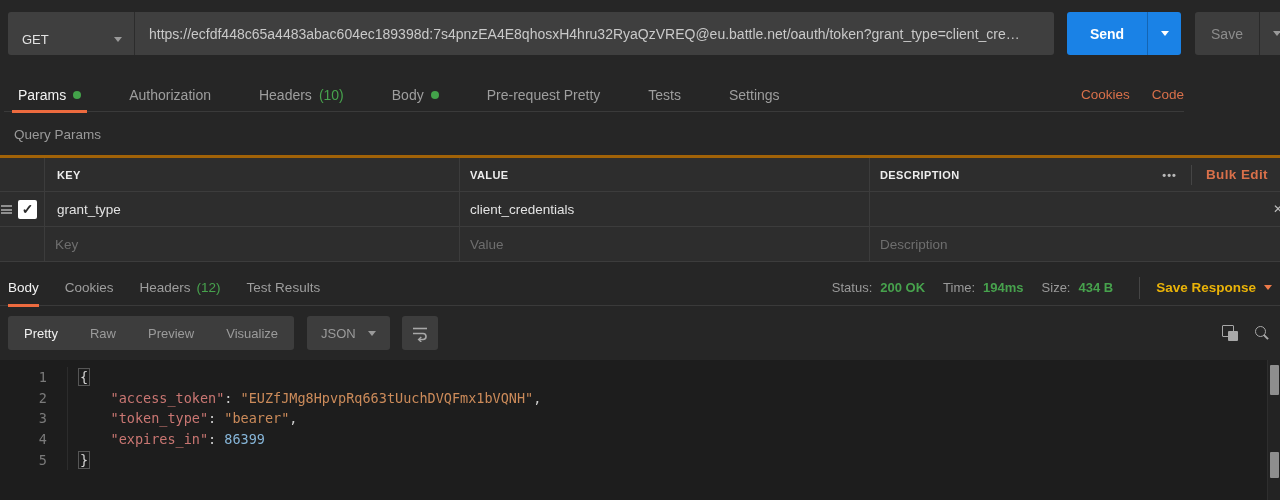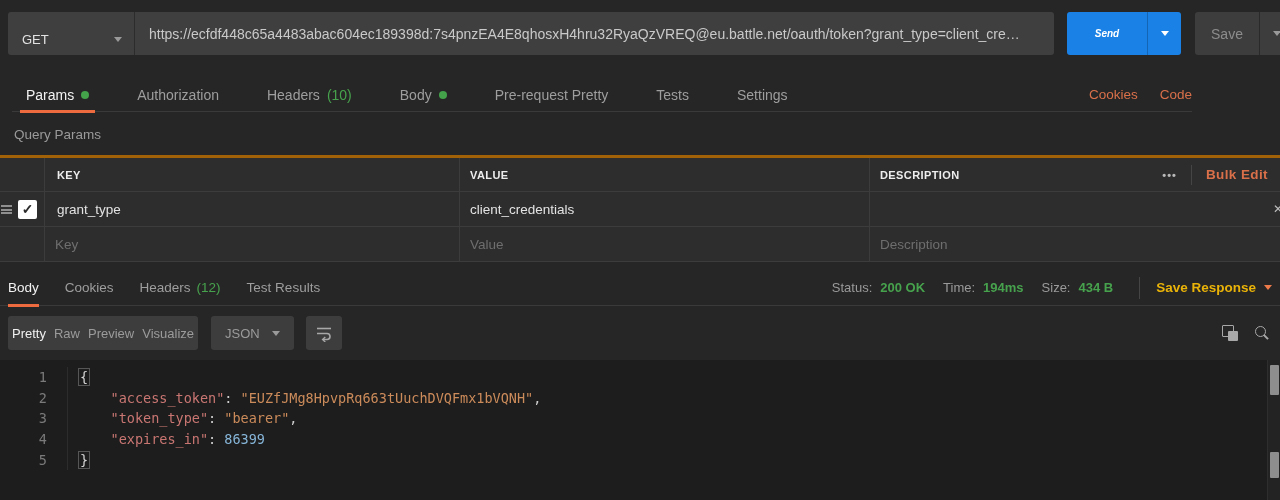--- a/index.html
+++ b/index.html
@@ -20,41 +20,41 @@
   }
   .method-select .label { font-size:13px; color:#e2e2e2; flex:1; }
   .caret { width:0; height:0; border-left:4px solid transparent; border-right:4px solid transparent; border-top:5px solid #9a9a9a; }
   .url-field {
     width:919px; background:#3f3f3f; border:none; outline:none; border-radius:0 3px 3px 0;
     color:#c9c9c9; font-size:14px; padding:0 14px; font-family:"Liberation Sans", sans-serif;
     text-overflow:ellipsis; white-space:nowrap; overflow:hidden;
   }
   .send-split { display:flex; margin-left:13px; border-radius:3px; overflow:hidden; }
   .send-main {
-    width:80px; background:#1a82e6; color:#ffffff; font-size:10px; font-weight:bold;
-    display:flex; align-items:center; justify-content:center; cursor:pointer; border:none;font-style:italic;
+    width:80px; background:#1a82e6; color:#ffffff; font-size:14px; font-weight:bold;
+    display:flex; align-items:center; justify-content:center; cursor:pointer; border:none;
   }
   .send-caret {
     width:34px; background:#1a82e6; border-left:1px solid rgba(0,0,0,0.22);
     display:flex; align-items:center; justify-content:center; cursor:pointer;
   }
   .send-caret .caret { border-top-color:#ffffff; }
   .save-split { display:flex; margin-left:14px; border-radius:3px; overflow:hidden; }
   .save-main {
     width:64px; background:#3d3d3d; color:#8c8c8c; font-size:14px;
     display:flex; align-items:center; justify-content:center; cursor:pointer; border:none;
   }
   .save-caret {
     width:34px; background:#3d3d3d; border-left:1px solid rgba(0,0,0,0.3);
     display:flex; align-items:center; justify-content:center; cursor:pointer;
   }
 
   
   .req-tabs {
-    position:absolute; top:78px; left:12px; width:1180px; height:34px;
+    position:absolute; top:78px; left:4px; width:1180px; height:34px;
     border-bottom:1px solid #3a3a3a; display:flex; align-items:center;
   }
   .req-tabs .tab {
     position:relative; height:34px; display:flex; align-items:center; gap:7px;
     padding:0 6px; margin-right:36px; font-size:14px; color:#9e9e9e; cursor:pointer; white-space:nowrap;
   }
   .req-tabs .tab:first-child { margin-left:8px; }
   .req-tabs .tab.active { color:#f2f2f2; }
   .req-tabs .tab.active::after {
     content:""; position:absolute; left:0; right:0; bottom:-1px; height:3px; background:#ed6b3f;
@@ -111,21 +111,21 @@
   .meta-label { color:#9a9a9a; }
   .meta-value { color:#47a24d; margin-right:10px;font-weight:bold; }
   .meta-divider { width:1px; height:22px; background:#454545; margin:0 8px; }
   .save-response { display:flex; align-items:center; gap:8px; color:#eab308; font-size:13.5px; font-weight:bold; cursor:pointer; }
   .save-response .caret { border-top-color:#ee7a49; }
 
   
   .resp-toolbar { position:absolute; top:306px; left:0; width:1280px; height:54px; display:flex; align-items:center; padding:0 8px; }
   .seg-group { display:flex; background:#3d3d3d; border-radius:3px; height:34px; align-items:center; }
   .seg {
-    padding:0 4px; font-size:13px; color:#9b9b9b; cursor:pointer; height:34px;
+    padding:0 16px; font-size:13px; color:#9b9b9b; cursor:pointer; height:34px;
     display:flex; align-items:center; white-space:nowrap;
   }
   .seg.active { color:#f0f0f0; }
   .lang-select {
     margin-left:13px; height:34px; background:#3d3d3d; border-radius:3px; cursor:pointer;
     display:flex; align-items:center; gap:12px; padding:0 14px; font-size:13px; color:#9b9b9b;
   }
   .wrap-btn { margin-left:12px; width:36px; height:34px; background:#3d3d3d; border-radius:3px; display:flex; align-items:center; justify-content:center; cursor:pointer; }
   .toolbar-right { margin-left:auto; display:flex; align-items:center; gap:16px; padding-right:2px; }
   .copy-icon { position:relative; width:16px; height:16px; cursor:pointer; }

